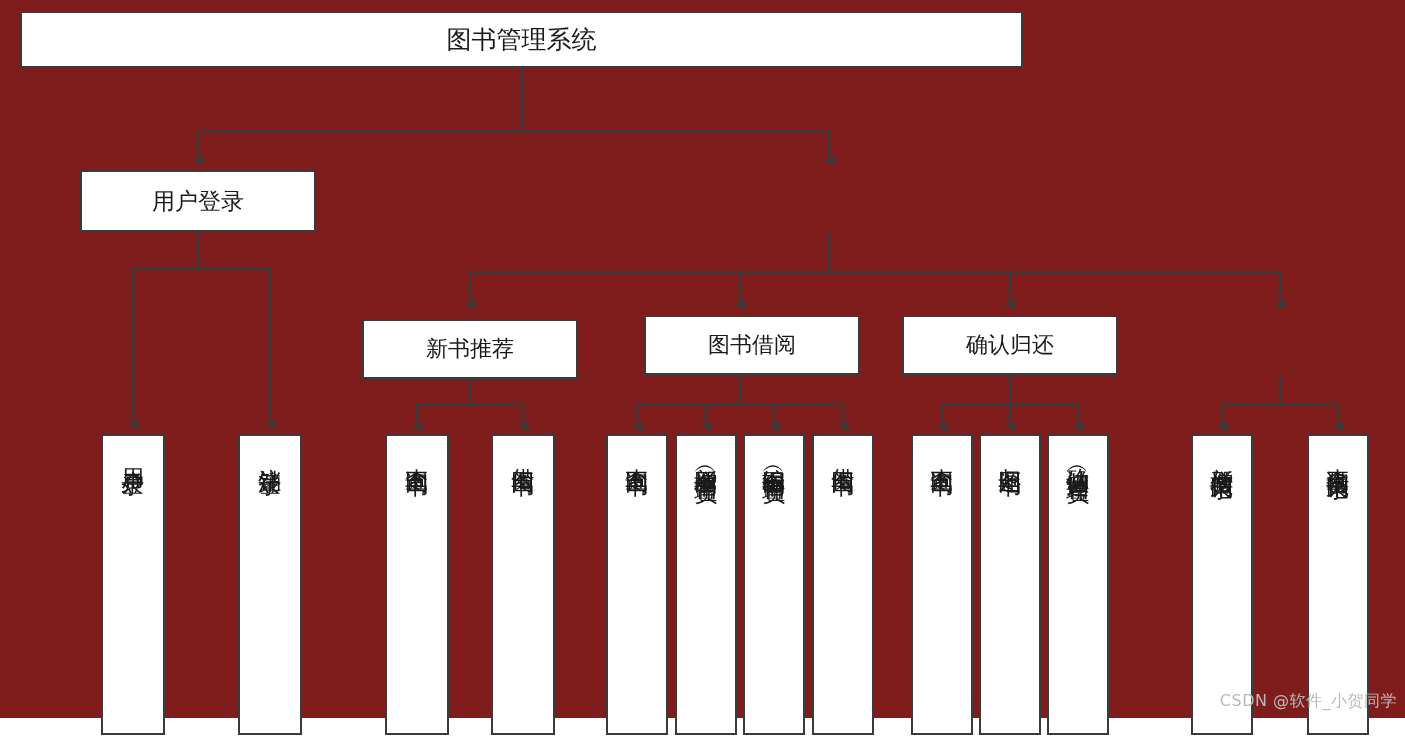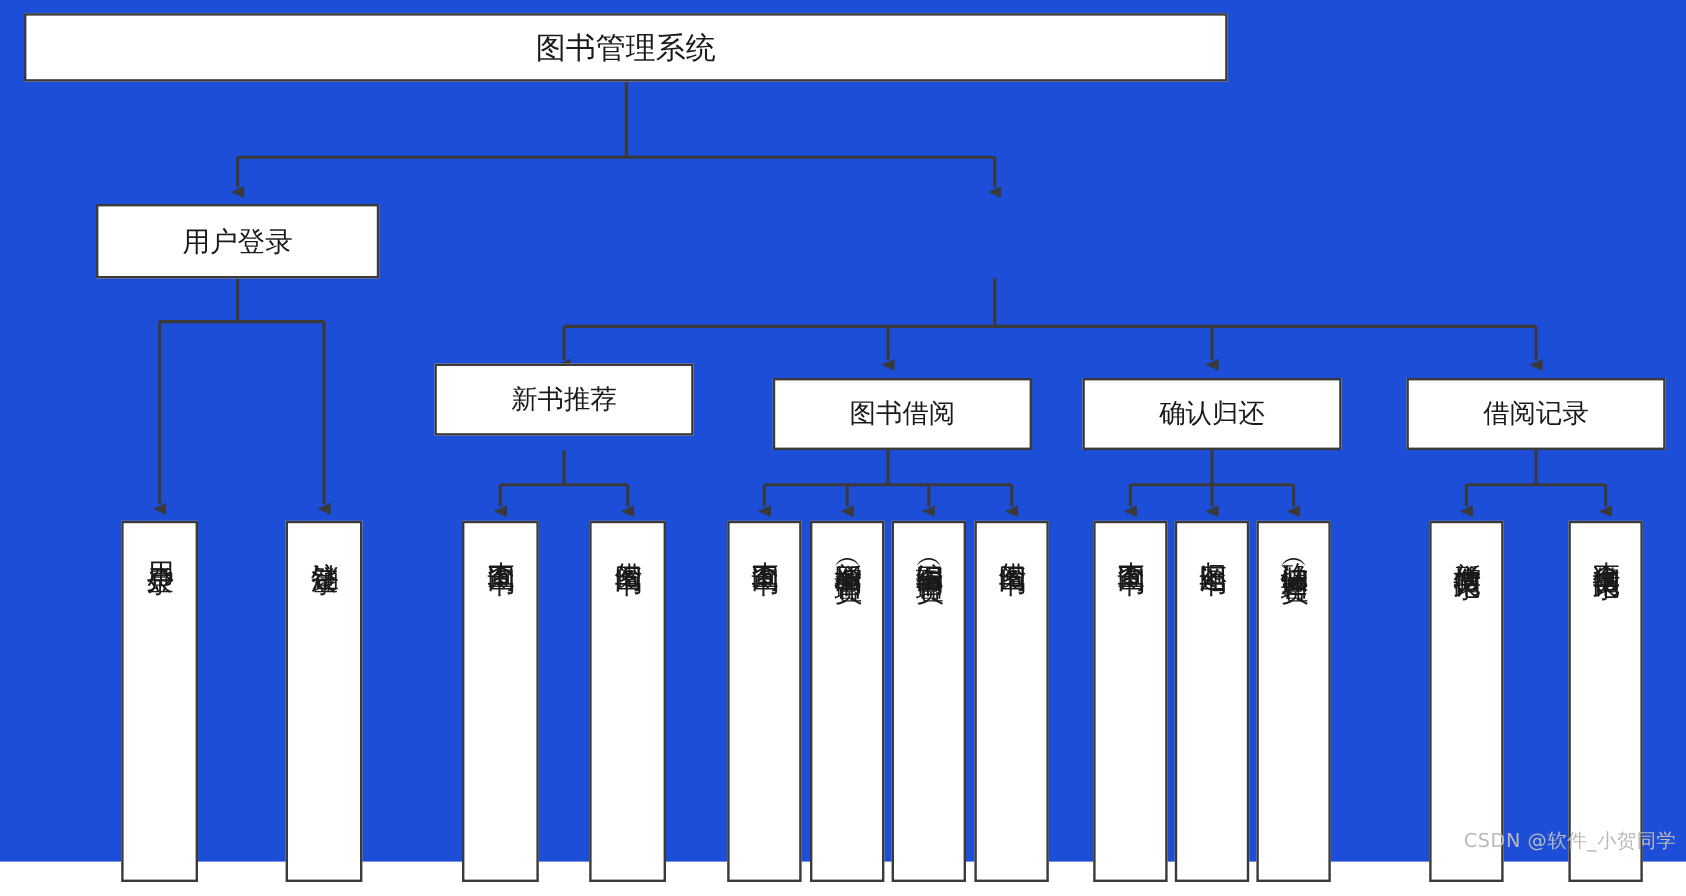--- a/index.html
+++ b/index.html
@@ -1,18 +1,18 @@
 <!DOCTYPE html>
 <html><head>
 <meta charset="utf-8">
 <style>
   html,body{margin:0;padding:0;background:#ffffff;}
   body{width:1405px;height:747px;overflow:hidden;
        font-family:"DejaVu Sans","Liberation Sans",sans-serif;}
-  #stage{position:relative;width:1405px;height:718px;background:#1d4ed8;text-decoration:underline;}
+  #stage{position:relative;width:1405px;height:718px;background:#7f1d1d;text-decoration:underline;}
   svg#wires{position:absolute;left:0;top:0;width:1405px;height:747px;}
 
   .node{position:absolute;box-sizing:border-box;background:#ffffff;
         border:2.5px solid #3a3a3a;display:flex;align-items:center;
         justify-content:center;color:#1a1a1a;}
   .node.root{font-size:25px;}
   .node.l2{font-size:23px;}
   .node.l3{font-size:22px;}
 
   .leaf{position:absolute;box-sizing:border-box;background:#ffffff;
@@ -81,31 +81,28 @@
   </svg>
 
   <div class="node root" style="left:20px;top:11px;width:1003px;height:57px;">
     <span>图书管理系统</span>
   </div>
 
   <div class="node l2" style="left:80px;top:170px;width:236px;height:62px;">
     <span>用户登录</span>
   </div>
 
-  <div class="node l3" style="left:362px;top:303px;width:216px;height:60px;">
+  <div class="node l3" style="left:362px;top:319px;width:216px;height:60px;">
     <span>新书推荐</span>
   </div>
   <div class="node l3" style="left:632px;top:315px;width:216px;height:60px;margin-left:12px;">
     <span>图书借阅</span>
   </div>
   <div class="node l3" style="left:902px;top:315px;width:216px;height:60px;">
     <span>确认归还</span>
-  </div>
-  <div class="node l3" style="left:1172px;top:315px;width:216px;height:60px;">
-    <span>借阅记录</span>
   </div>
 
   <div class="leaf" style="left:101px;top:434px;width:64px;height:301px;">
     <span class="vtxt">用户登录</span>
   </div>
   <div class="leaf" style="left:238px;top:434px;width:64px;height:301px;">
     <span class="vtxt">注销登录</span>
   </div>
 
   <div class="leaf" style="left:385px;top:434px;width:64px;height:301px;">

